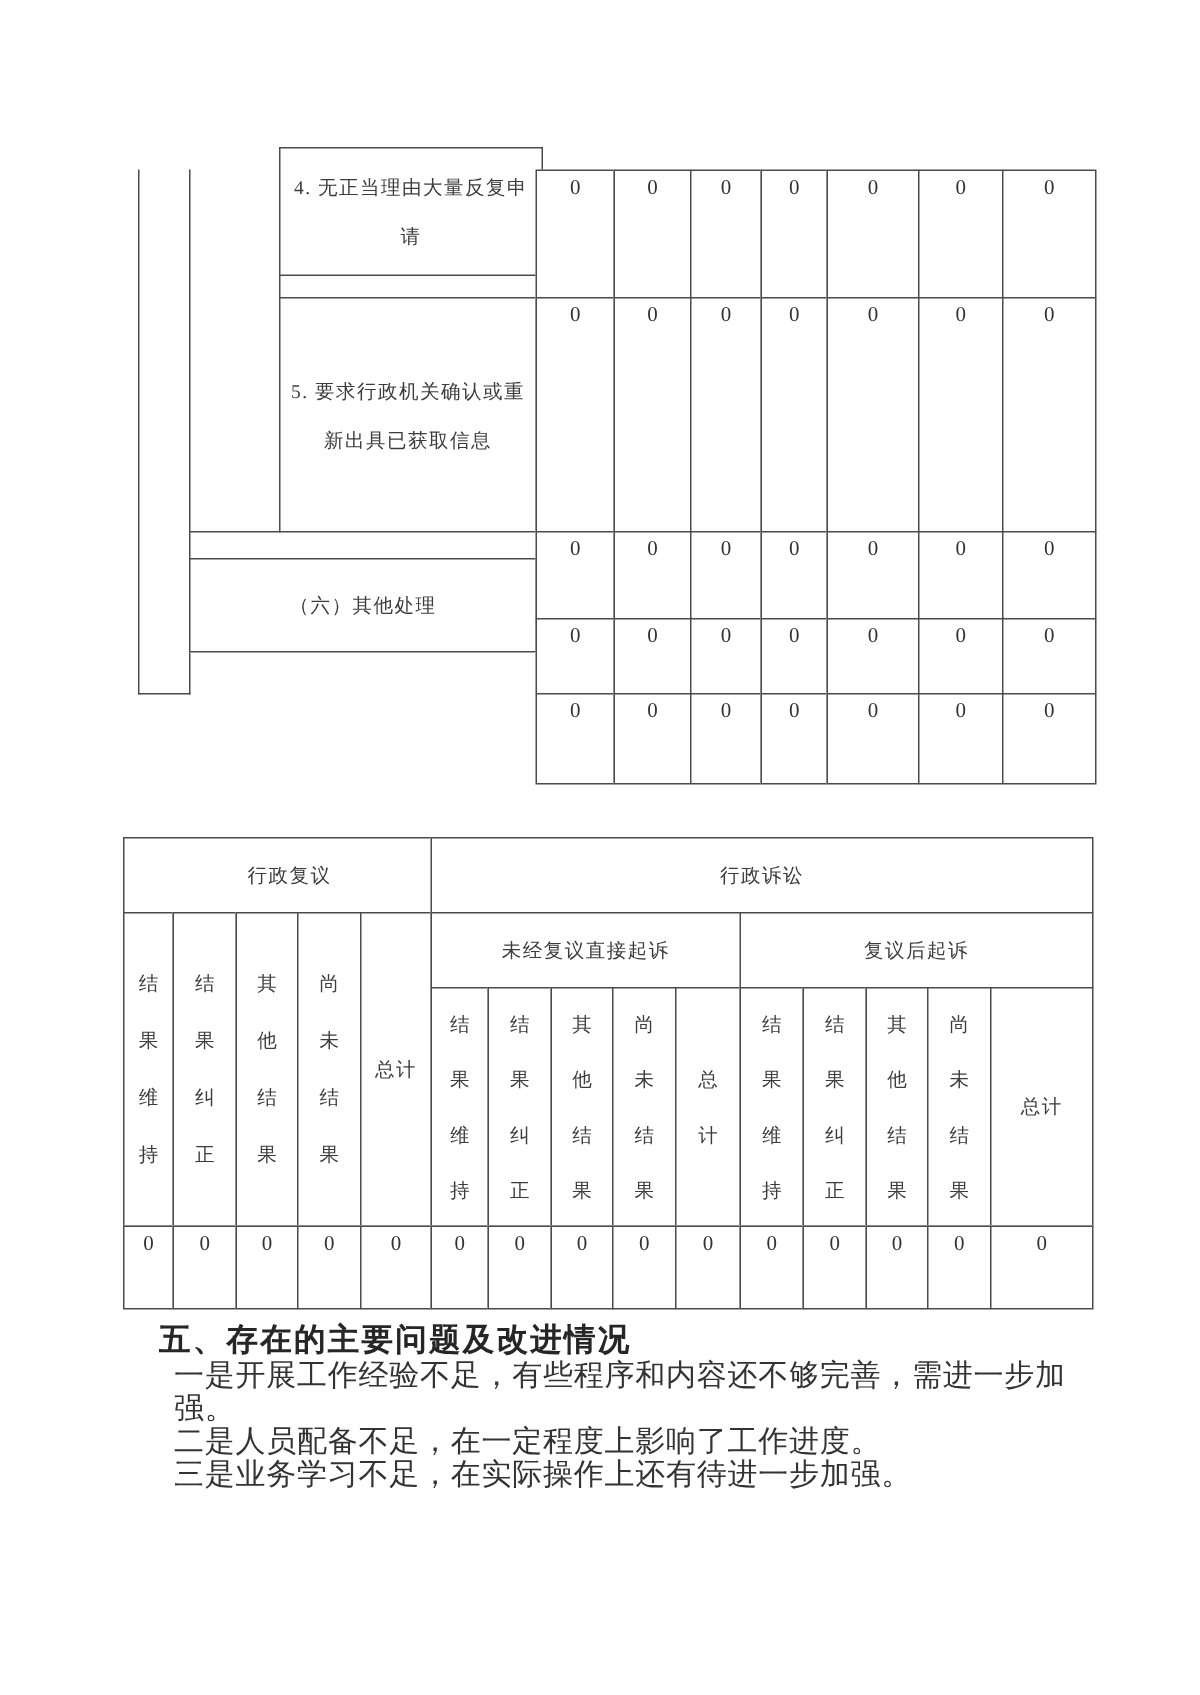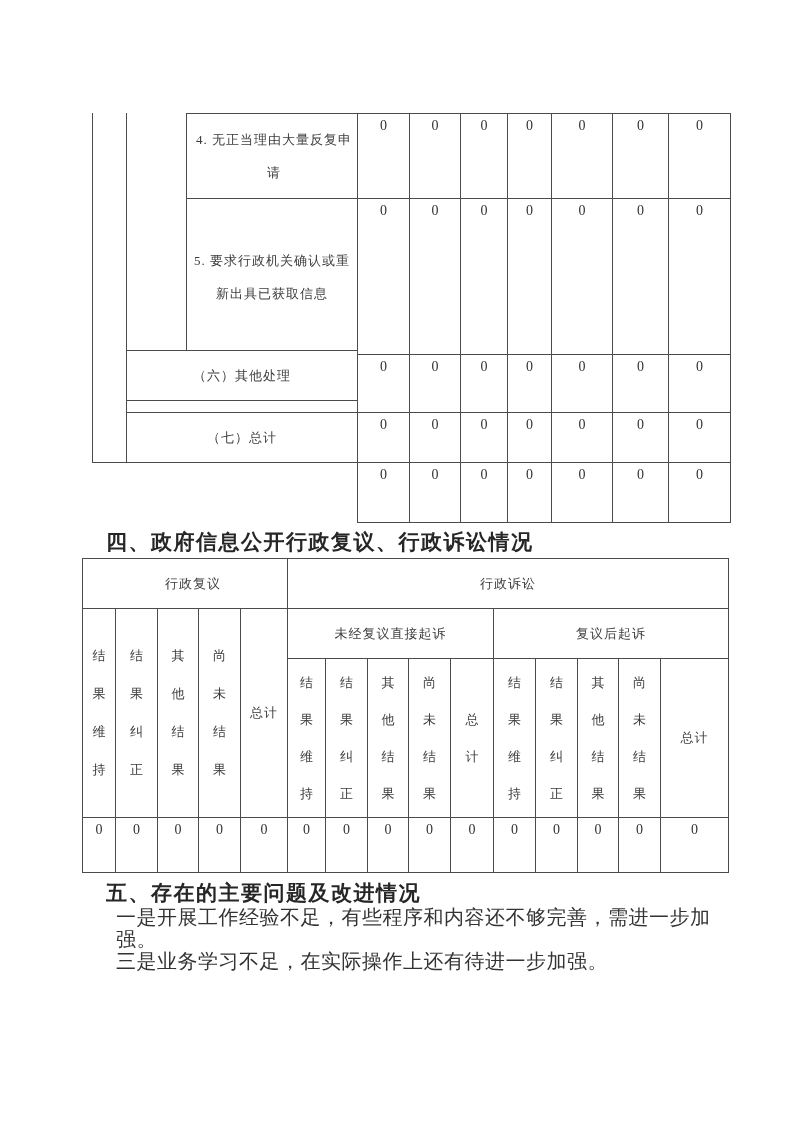--- a/index.html
+++ b/index.html
@@ -32,26 +32,25 @@
   .bodytext .para{white-space:pre-line;margin:0;}
 </style>
 </head>
 <body>
 
 <div id="page">
 
   <div class="cell open-top" style="left:92px;top:113px;width:35px;height:350px"></div>
   <div class="cell open-top" style="left:126px;top:113px;width:61px;height:242px"></div>
 
-  <div class="cell lbl" style="left:186px;top:113px;width:176px;height:86px">4. 无正当理由大量反复申
+  <div class="cell lbl" style="left:186px;top:98px;width:176px;height:86px">4. 无正当理由大量反复申
 请</div>
   <div class="cell lbl" style="left:186px;top:198px;width:172px;height:157px">5. 要求行政机关确认或重
 新出具已获取信息</div>
-  <div class="cell lbl" style="left:126px;top:350px;width:232px;height:51px">（六）其他处理</div>
-  <div class="cell lbl" style="left:126px;top:412px;width:232px;height:51px">（七）总计</div>
+  <div class="cell lbl" style="left:126px;top:372px;width:232px;height:63px">（六）其他处理</div>
 
   <div class="cell val" style="left:357px;top:113px;width:53px;height:86px">0</div>
   <div class="cell val" style="left:409px;top:113px;width:52px;height:86px">0</div>
   <div class="cell val" style="left:460px;top:113px;width:48px;height:86px">0</div>
   <div class="cell val" style="left:507px;top:113px;width:45px;height:86px">0</div>
   <div class="cell val" style="left:551px;top:113px;width:62px;height:86px">0</div>
   <div class="cell val" style="left:612px;top:113px;width:57px;height:86px">0</div>
   <div class="cell val" style="left:668px;top:113px;width:63px;height:86px">0</div>
 
   <div class="cell val" style="left:357px;top:198px;width:53px;height:157px">0</div>
@@ -79,21 +78,20 @@
   <div class="cell val" style="left:668px;top:412px;width:63px;height:51px">0</div>
 
   <div class="cell val" style="left:357px;top:462px;width:53px;height:61px">0</div>
   <div class="cell val" style="left:409px;top:462px;width:52px;height:61px">0</div>
   <div class="cell val" style="left:460px;top:462px;width:48px;height:61px">0</div>
   <div class="cell val" style="left:507px;top:462px;width:45px;height:61px">0</div>
   <div class="cell val" style="left:551px;top:462px;width:62px;height:61px">0</div>
   <div class="cell val" style="left:612px;top:462px;width:57px;height:61px">0</div>
   <div class="cell val" style="left:668px;top:462px;width:63px;height:61px">0</div>
 
-  <div class="heading" style="left:106px;top:528px">四、政府信息公开行政复议、行政诉讼情况</div>
 
   <div class="cell hd" style="left:82px;top:558px;width:222px;height:51px">行政复议</div>
   <div class="cell hd" style="left:287px;top:558px;width:442px;height:51px">行政诉讼</div>
 
   <div class="cell" style="left:82px;top:608px;width:34px;height:210px">
       <div class="vwrap">结果维持</div>
     </div>
   <div class="cell" style="left:115px;top:608px;width:43px;height:210px">
       <div class="vwrap">结果纠正</div>
     </div>
@@ -152,16 +150,17 @@
   <div class="cell val" style="left:535px;top:817px;width:43px;height:56px">0</div>
   <div class="cell val" style="left:577px;top:817px;width:42px;height:56px">0</div>
   <div class="cell val" style="left:618px;top:817px;width:43px;height:56px">0</div>
   <div class="cell val" style="left:660px;top:817px;width:69px;height:56px">0</div>
 
   <div class="heading" style="left:106px;top:879px">五、存在的主要问题及改进情况</div>
 
   <div class="bodytext">
     <p class="para">一是开展工作经验不足，有些程序和内容还不够完善，需进一步加
 强。</p>
+    <p class="para">二是人员配备不足，在一定程度上影响了工作进度。</p>
     <p class="para">三是业务学习不足，在实际操作上还有待进一步加强。</p>
   </div>
 
 </div>
 
 </body></html>

